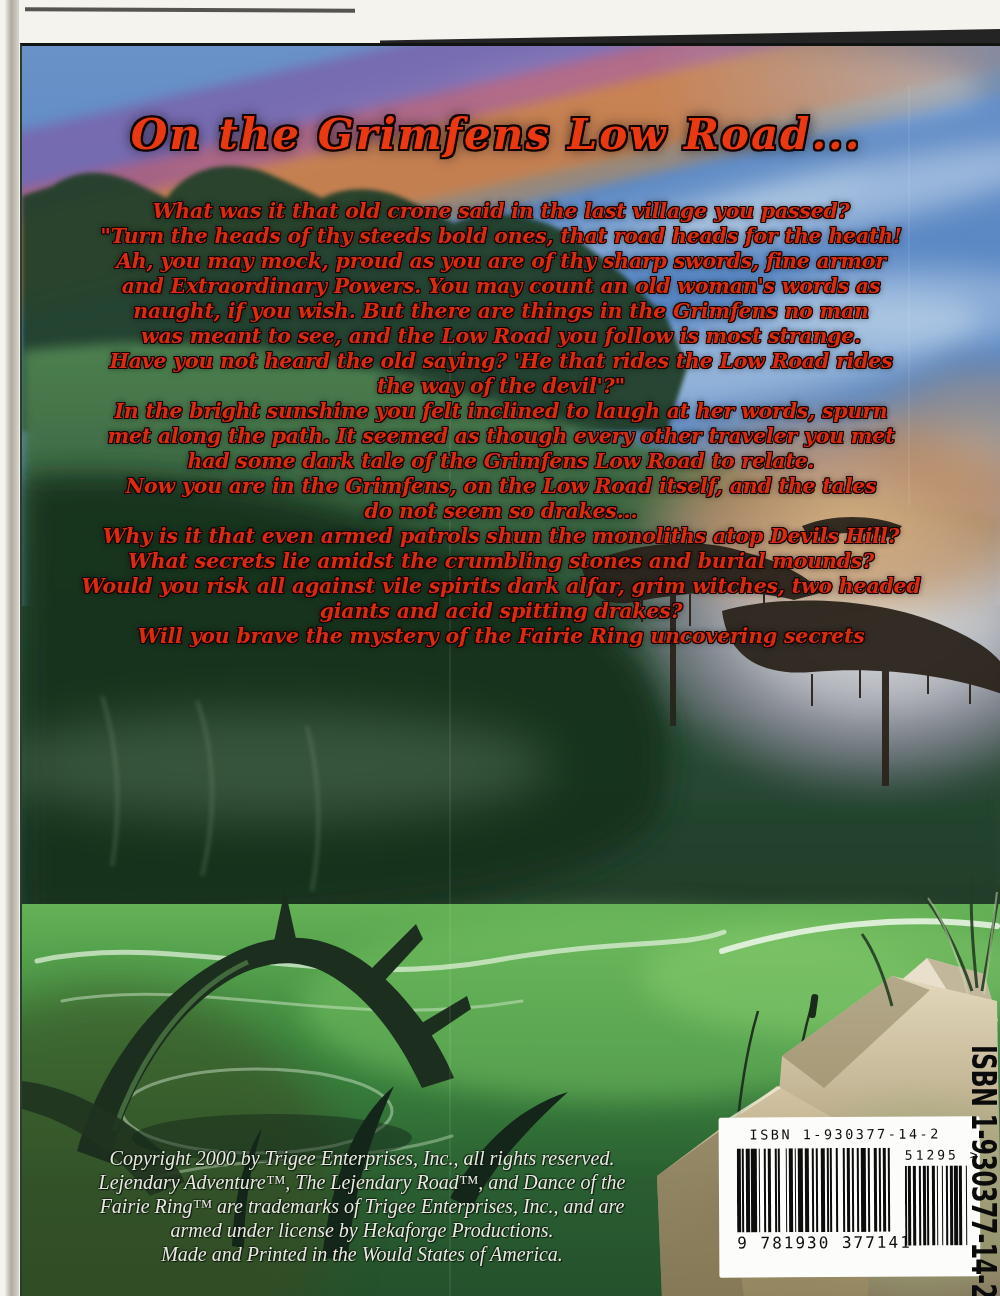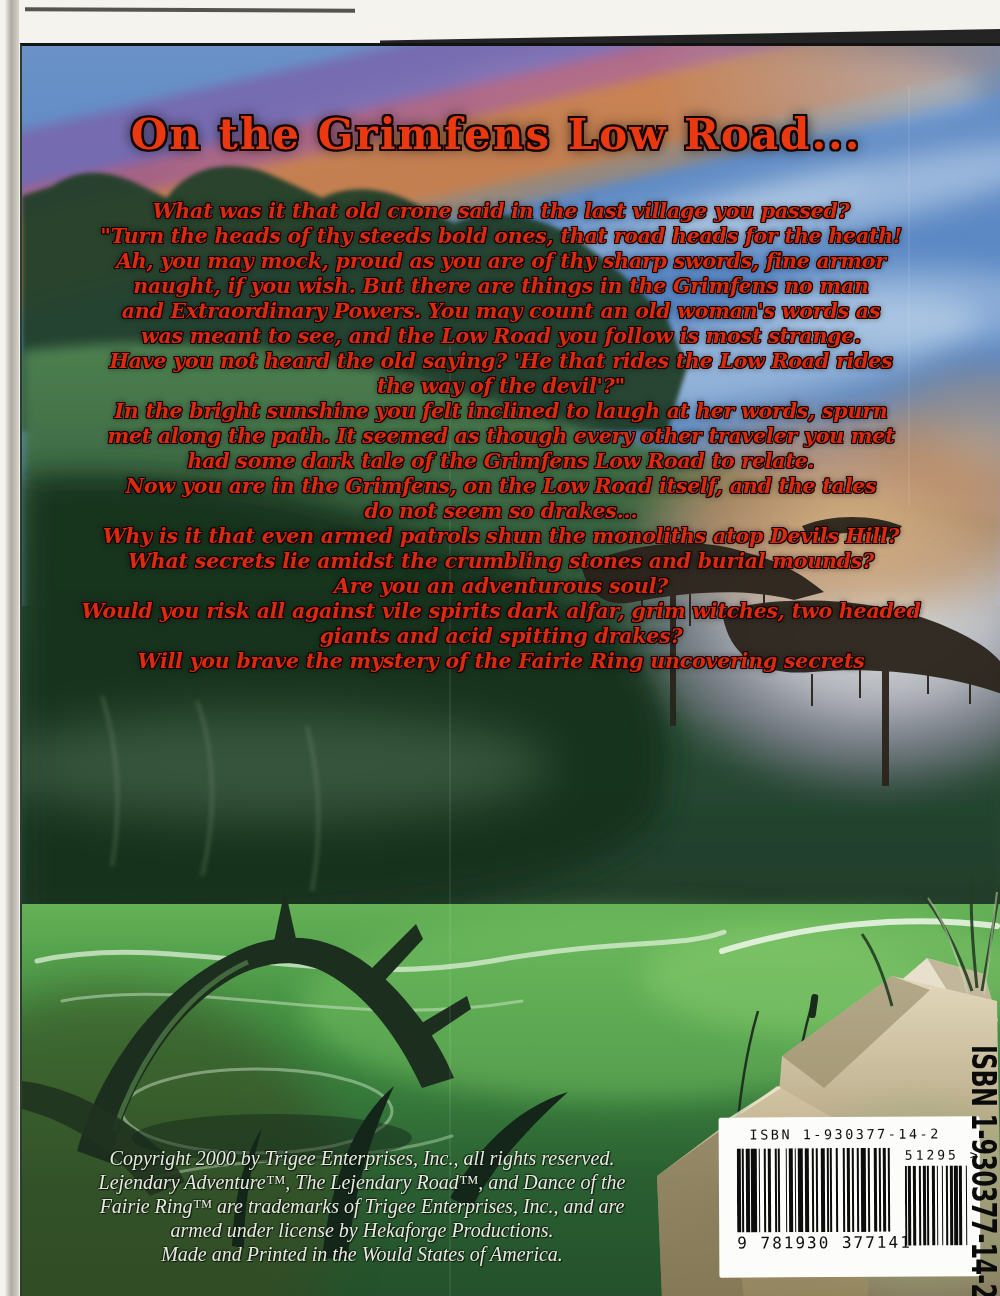--- a/index.html
+++ b/index.html
@@ -10,21 +10,21 @@
   .top-line{position:absolute;left:25px;top:8px;width:330px;height:4px;background:#2e2c28;
         opacity:.8;transform:rotate(.25deg);}
   .top-wedge{position:absolute;left:380px;right:0;top:28px;height:16px;background:#121212;
         clip-path:polygon(0 78%,100% 6%,100% 100%,0 100%);opacity:.92;}
   .cover{position:absolute;left:20px;top:43px;width:980px;height:1253px;overflow:hidden;
         background:#2a4a33;border-top:3px solid rgba(12,12,12,.85);
         border-left:2px solid rgba(40,40,40,.35);box-sizing:border-box;}
   svg.scene{position:absolute;left:0;top:0;width:980px;height:1253px;}
 
   .title{position:absolute;left:0;right:30px;top:66px;margin:0;text-align:center;
-        font-family:"DejaVu Serif",serif;font-weight:bold;
+        font-family:"DejaVu Serif",serif;font-style:italic;font-weight:bold;
         font-size:42px;line-height:46px;letter-spacing:2px;color:#ea3911;
         text-shadow:-2px -2px 0 #120300,2px -2px 0 #120300,-2px 2px 0 #120300,2px 2px 0 #120300,
           0 2px 0 #120300,0 -2px 0 #120300,2px 0 0 #120300,-2px 0 0 #120300,0 0 14px rgba(0,0,0,.95);}
   .body-text{position:absolute;left:20px;right:40px;top:153px;text-align:center;
         font-family:"DejaVu Serif",serif;font-style:italic;font-weight:bold;
         font-size:20.5px;line-height:25px;letter-spacing:-.2px;color:#da2a10;
         text-shadow:-1px -1px 0 #150400,1px -1px 0 #150400,-1px 1px 0 #150400,1px 1px 0 #150400,
           0 1px 0 #150400,0 -1px 0 #150400,1px 0 0 #150400,-1px 0 0 #150400,0 0 6px rgba(0,0,0,.85);}
   .copyright{position:absolute;left:10px;width:660px;top:1100px;text-align:center;
         font-family:"Liberation Serif",serif;font-size:20px;line-height:24px;color:#eae8e1;
@@ -234,33 +234,32 @@
       <rect x="427" y="300" width="2" height="950" fill="#ffffff" opacity=".07"></rect>
       <rect x="886" y="40" width="2" height="420" fill="#ffffff" opacity=".07"></rect>
     </svg>
 
     <h1 class="title">On the Grimfens Low Road...</h1>
 
     <div class="body-text">
       <div>What was it that old crone said in the last village you passed?</div>
       <div>"Turn the heads of thy steeds bold ones, that road heads for the heath!</div>
       <div>Ah, you may mock, proud as you are of thy sharp swords, fine armor</div>
+      <div>and Extraordinary Powers.  You may count an old woman's words as</div>
       <div>naught, if you wish.  But there are things in the Grimfens no man</div>
-      <div>and Extraordinary Powers.  You may count an old woman's words as</div>
       <div>was meant to see, and the Low Road you follow is most strange.</div>
       <div>Have you not heard the old saying?  'He that rides the Low Road rides</div>
       <div>the way of the devil'?"</div>
       <div>In the bright sunshine you felt inclined to laugh at her words, spurn</div>
       <div>met along the path.  It seemed as though every other traveler you met</div>
       <div>had some dark tale of the Grimfens Low Road to relate.</div>
       <div>Now you are in the Grimfens, on the Low Road itself, and the tales</div>
       <div>do not seem so drakes...</div>
       <div>Why is it that even armed patrols shun the monoliths atop Devils Hill?</div>
       <div>What secrets lie amidst the crumbling stones and burial mounds?</div>
-      <div>Are you an adventurous soul?</div>
       <div>Would you risk all against vile spirits dark alfar, grim witches, two headed</div>
       <div>giants and acid spitting drakes?</div>
       <div>Will you brave the mystery of the Fairie Ring uncovering secrets</div>
     </div>
 
     <div class="copyright">
       <div>Copyright 2000 by Trigee Enterprises, Inc., all rights reserved.</div>
       <div>Lejendary Adventure™, The Lejendary Road™, and Dance of the</div>
       <div>Fairie Ring™ are trademarks of Trigee Enterprises, Inc., and are</div>
       <div>armed under license by Hekaforge Productions.</div>

